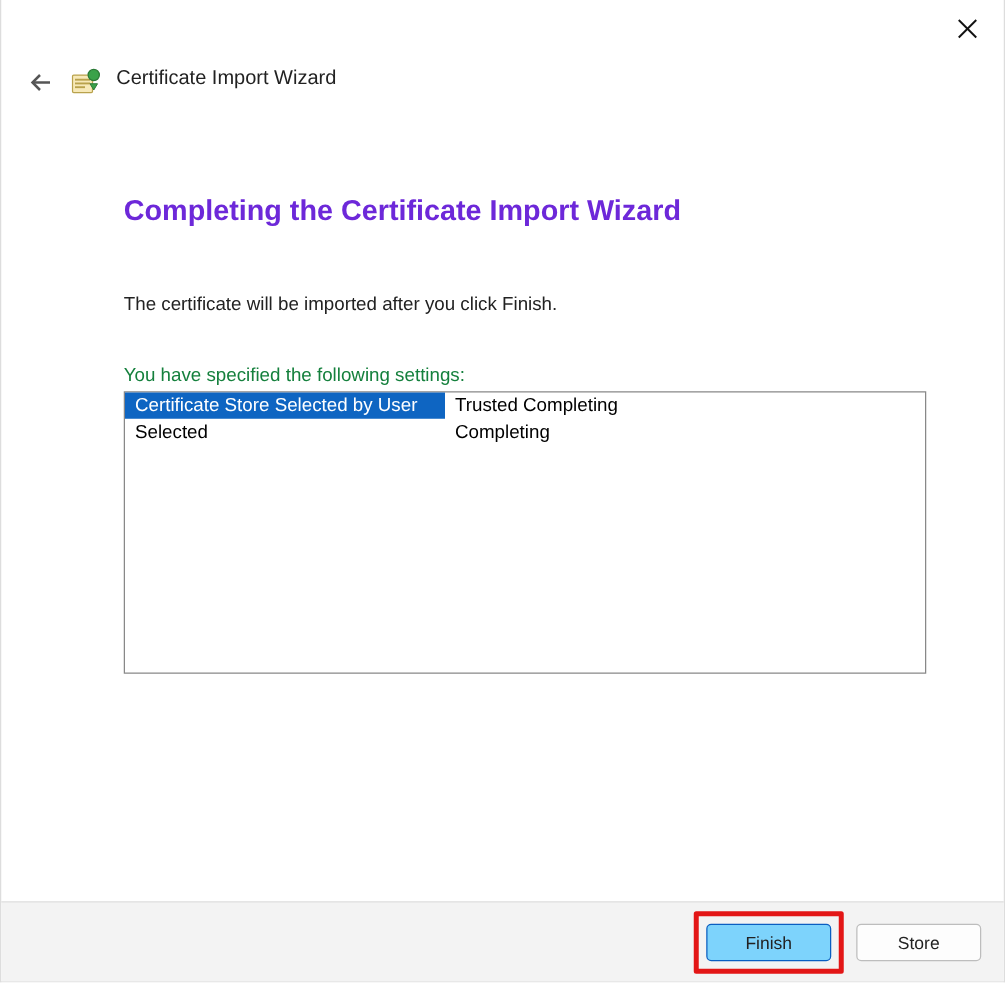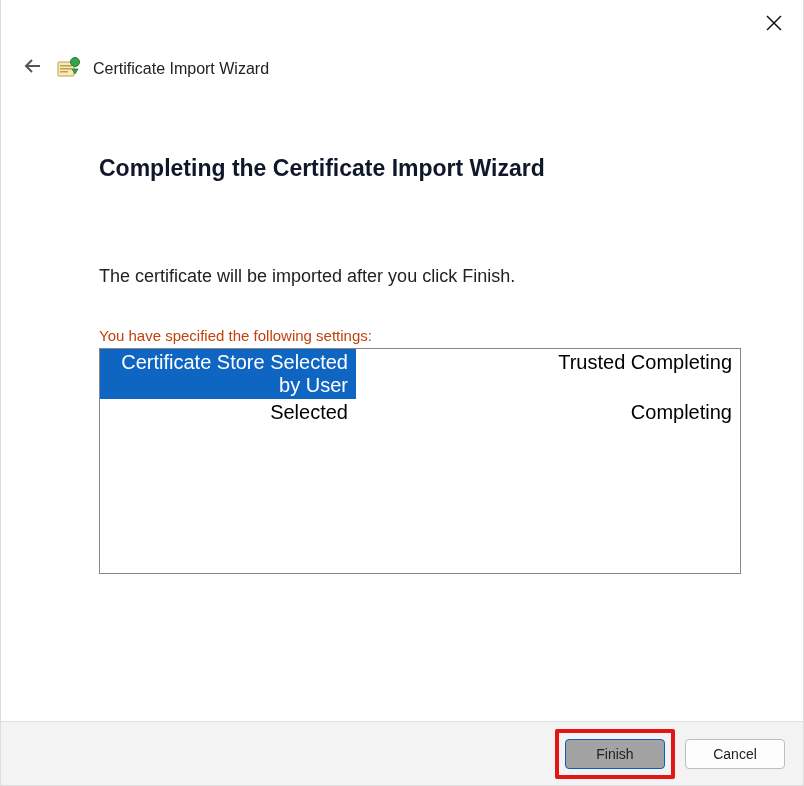--- a/index.html
+++ b/index.html
@@ -1,38 +1,38 @@
 <!DOCTYPE html>
 <html><head>
 <meta charset="utf-8">
 <style>
   * { box-sizing: border-box; margin: 0; padding: 0; }
   html, body { width: 804px; height: 786px; font-family: "Segoe UI", Tahoma, sans-serif; background: #fff; }
   .window { position: relative; width: 804px; height: 786px; background: #fff; border: 1px solid #ddd; border-top: none; }
   .close-btn { position: absolute; top: 8px; right: 14px; width: 30px; height: 30px; display: flex; align-items: center; justify-content: center; cursor: pointer; }
   .close-btn svg { stroke: #111; stroke-width: 1.5; }
-  .header { position: absolute; top: 54px; left: 20px; display: flex; align-items: flex-end; gap: 12px; }
+  .header { position: absolute; top: 54px; left: 20px; display: flex; align-items: flex-start; gap: 12px; }
   .back-arrow { width: 24px; height: 24px; display: flex; align-items: center; justify-content: center; cursor: pointer; }
   .back-arrow svg { stroke: #555; stroke-width: 2; fill: none; }
   .wizard-icon { width: 24px; height: 22px; position: relative; }
   .wizard-icon svg { width: 24px; height: 22px; }
   .header-title { font-size: 16px; color: #222; }
   .content { position: absolute; top: 155px; left: 98px; width: 640px; }
-  .main-heading { font-size: 23px; font-weight: 700; color: #0f172a; margin-bottom: 84px; }
-  .info-text { font-size: 18px; color: #222; margin-bottom: 40px; }
-  .settings-label { font-size: 15px; color: #c2410c; margin-bottom: 4px; }
+  .main-heading { font-size: 23px; font-weight: 700; color: #6d28d9; margin-bottom: 53px; }
+  .info-text { font-size: 15px; color: #222; margin-bottom: 40px; }
+  .settings-label { font-size: 15px; color: #15803d; margin-bottom: 4px; }
   .settings-box { border: 1px solid #888; width: 642px; height: 226px; background: #fff; }
   .settings-table { width: 100%; border-collapse: collapse; }
-  .settings-table td { font-size: 20px; padding: 2px 8px; vertical-align: top; text-align: right; }
+  .settings-table td { font-size: 15px; padding: 2px 8px; vertical-align: top; }
   .settings-table tr td:first-child { width: 256px; }
   .row-selected td:first-child { background: #0e65c2; color: #fff; }
   .footer { position: absolute; left: 0; bottom: 0; width: 100%; height: 64px; background: #f3f3f3; border-top: 1px solid #e0e0e0; display: flex; align-items: center; justify-content: flex-end; padding-right: 18px; gap: 10px; }
   .btn { width: 100px; height: 30px; background: #fdfdfd; border: 1px solid #bdbdbd; border-radius: 4px; font-size: 14px; color: #222; cursor: pointer; display: flex; align-items: center; justify-content: center; }
   .finish-wrap { border: 4px solid #e31616; border-radius: 2px; padding: 6px; display: flex; align-items: center; justify-content: center; }
-  .btn.finish { border: 1px solid #0a5ec1; background: #a3a3a3; }
+  .btn.finish { border: 1px solid #0a5ec1; background: #7dd3fc; }
 </style>
 </head>
 <body>
 
 <div class="window">
 
   <div class="close-btn">
     <svg width="16" height="16" viewBox="0 0 16 16">
       <line x1="1" y1="1" x2="15" y2="15"></line>
       <line x1="15" y1="1" x2="1" y2="15"></line>
@@ -76,16 +76,16 @@
             </tr>
           </tbody>
       </table>
     </div>
   </div>
 
   <div class="footer">
     <div class="finish-wrap">
       <button class="btn finish">Finish</button>
     </div>
-    <button class="btn">Cancel</button>
+    <button class="btn">Store</button>
   </div>
 
 </div>
 
 </body></html>

